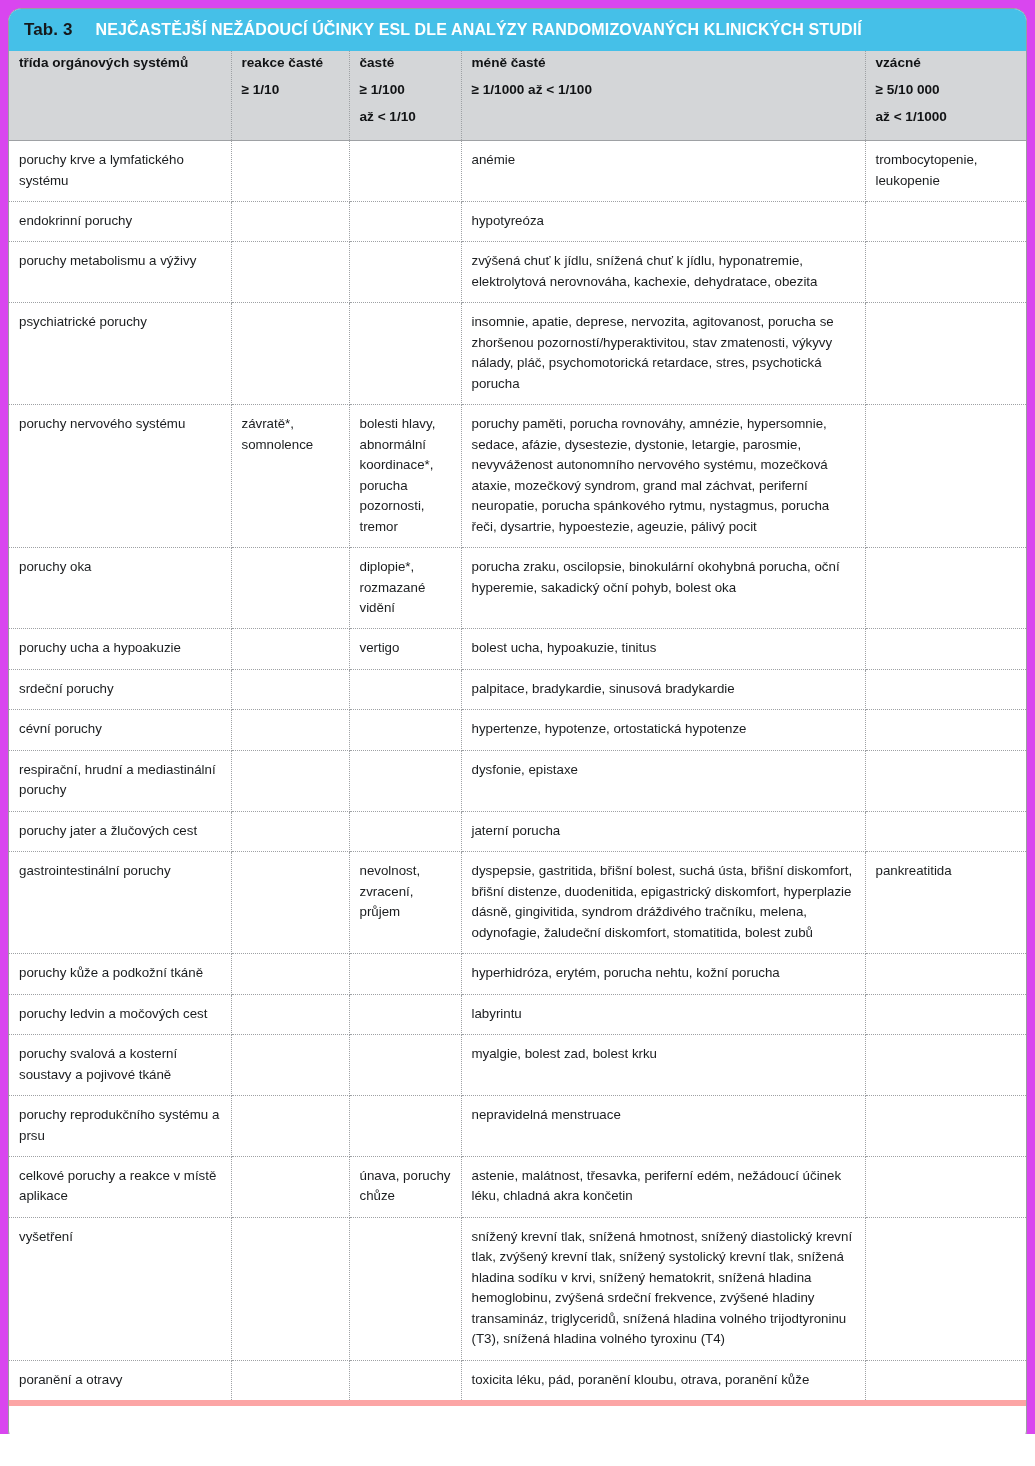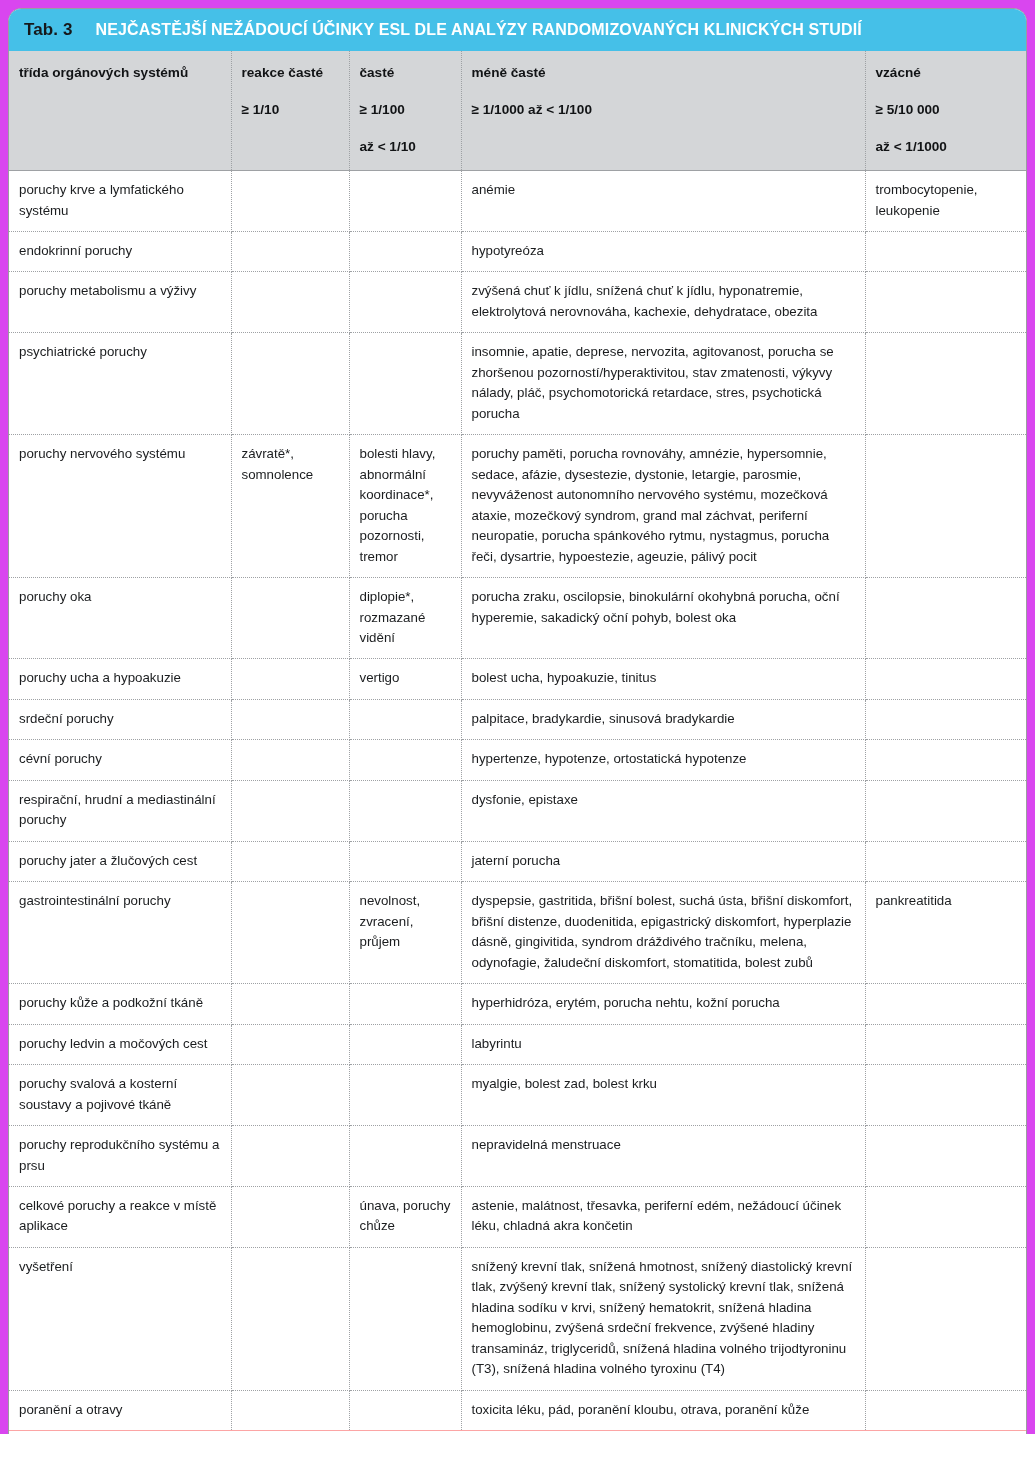--- a/index.html
+++ b/index.html
@@ -76,35 +76,35 @@
   }
   table.grid td:last-child, table.grid th:last-child {
     border-right: none;
   }
   
   thead.hdr th {
     background: #d4d6d8;
     font-weight: bold;
     font-size: 13.6px;
     color: #111315;
-    padding-top: 11px;
+    padding-top: 1px;
     padding-bottom: 12px;
     border-bottom: 1px solid #9ea1a4;
     line-height: 1.62;
   }
   thead.hdr th .hline { display: block; }
-  thead.hdr th .hline.gap { margin-top: 15px; }
+  thead.hdr th .hline.gap { margin-top: 5px; }
   
   col.c0 { width: 222px; }
   col.c1 { width: 118px; }
   col.c2 { width: 112px; }
   col.c3 { width: 404px; }
   col.c4 { width: 161px; }
 
-  tbody.body tr:last-child td { border-bottom: 1px solid #fca5a5; }
+  tbody.body tr:last-child td { border-bottom: 6px solid #fca5a5; }
 
   .sys { padding-right: 6px; }
   .cellline { display: block; }
 
   
   .footer {
     font-size: 13.1px;
     color: #1b1d1f;
     line-height: 1.62;
   }

